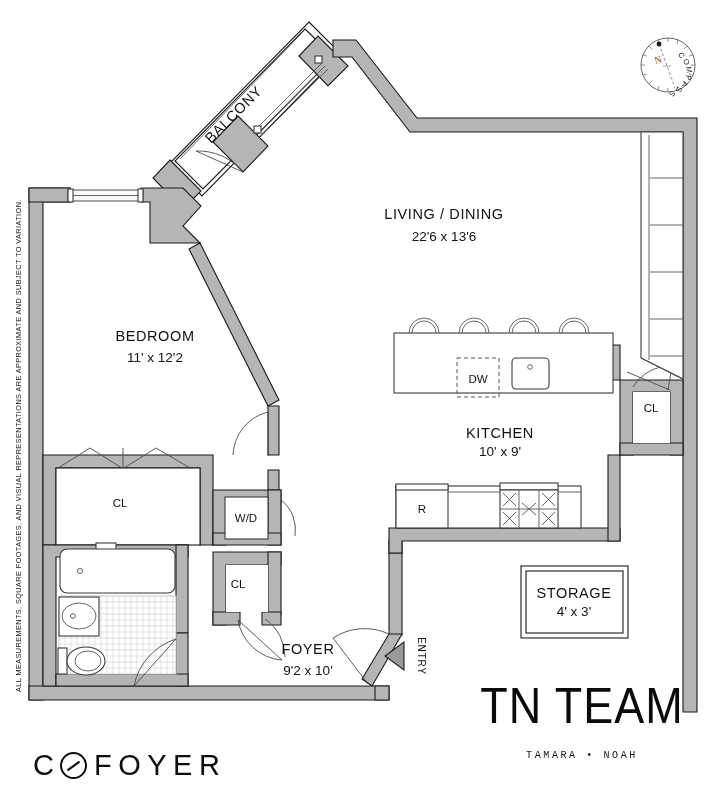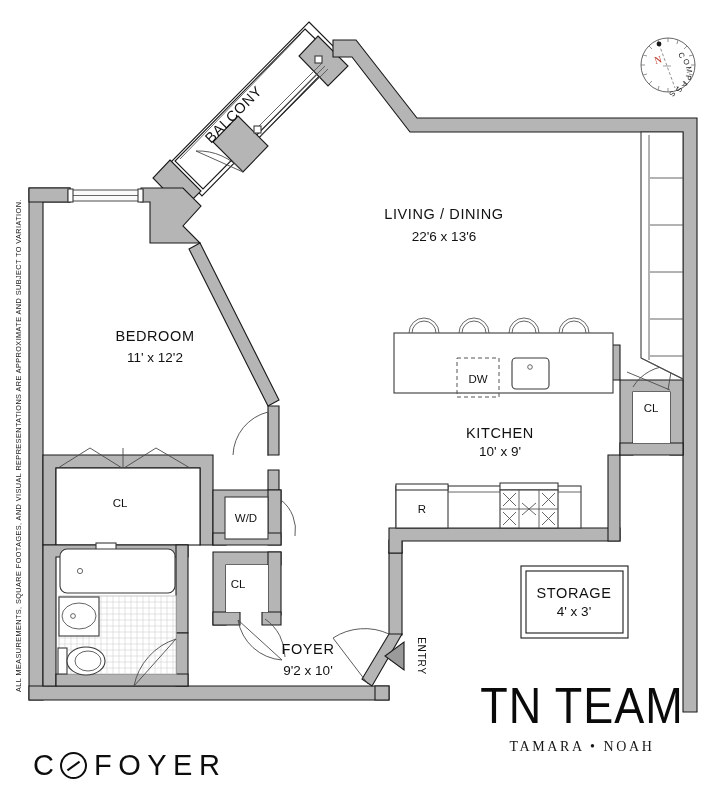--- a/index.html
+++ b/index.html
@@ -128,25 +128,25 @@
     font-family: "Liberation Sans", sans-serif;
     font-size: 45px;
     line-height: 46px;
     letter-spacing: 1px;
     color: #0a0a0a;
     font-weight: 300;
     transform: scaleY(1.12);
     transform-origin: center bottom;
   }
   #tnteam-logo .tn-sub {
-    font-family: Liberation Serif, serif;
-    font-size: 14px;
+    font-family: Liberation Mono, monospace;
+    font-size: 10px;
     letter-spacing: 2.6px;
     color: #161616;
-    margin-top: 7px;
+    margin-top: 18px;
   }
 </style>
 </head>
 <body>
 
 <div id="floorplan-root">
 
   <svg class="plan" width="715" height="800" viewBox="0 0 715 800">
 
     <g>

